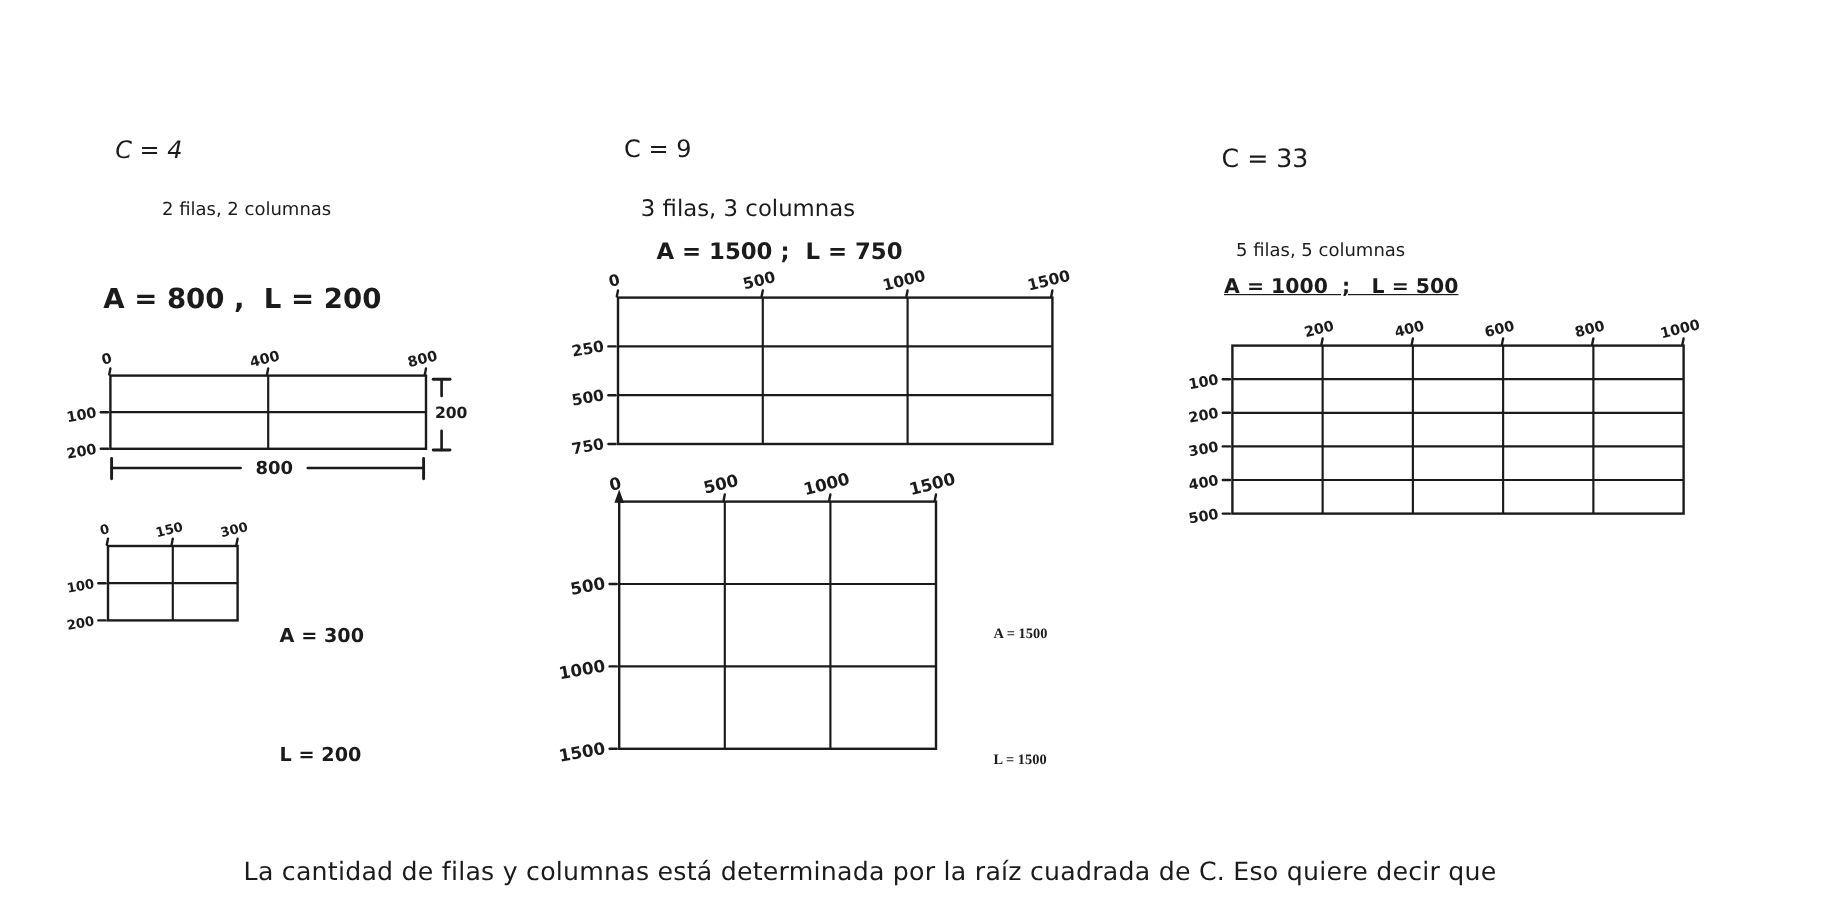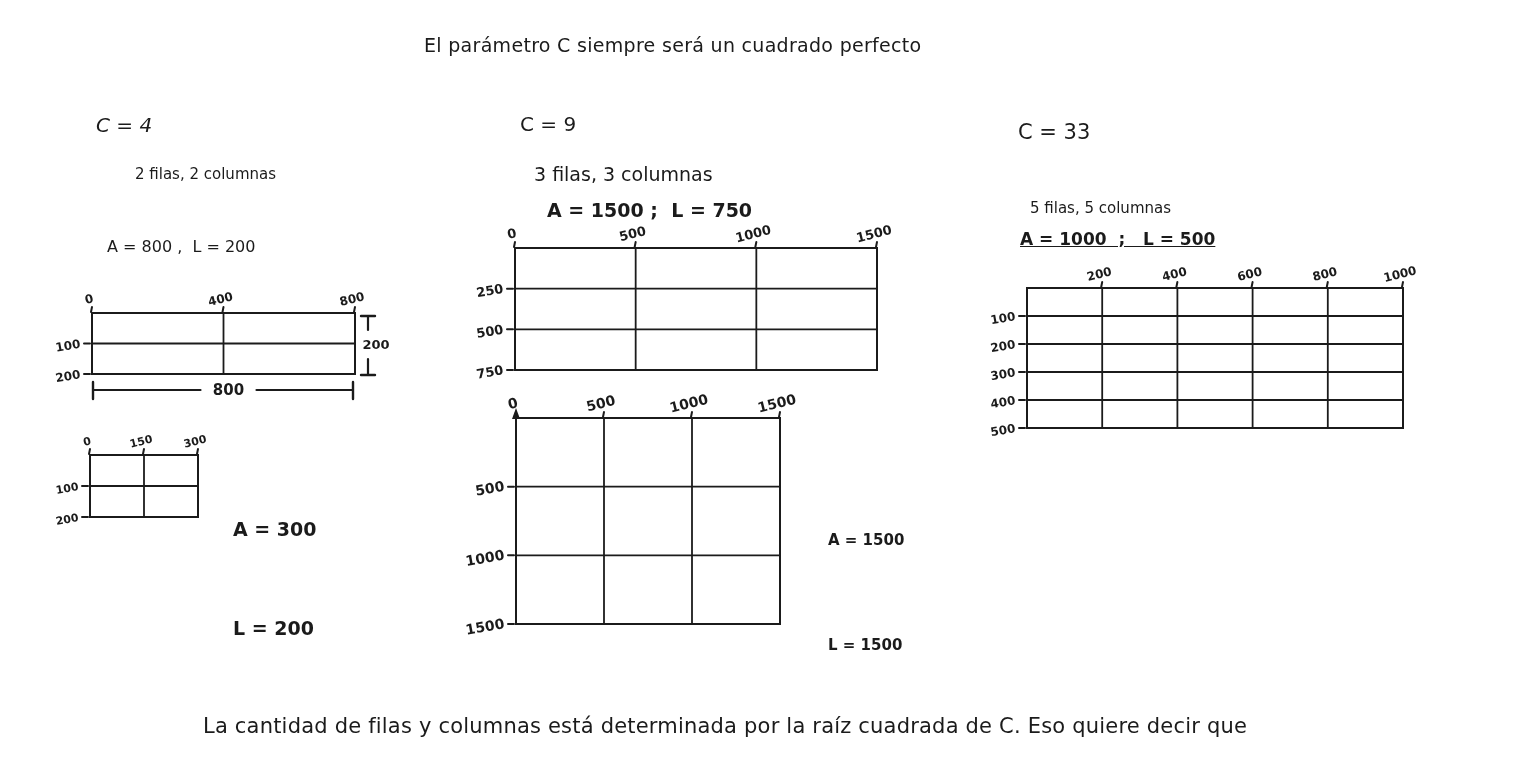--- a/index.html
+++ b/index.html
@@ -4,29 +4,29 @@
 <style>
   html,body{margin:0;padding:0;background:#ffffff;}
   .canvas{
     position:relative;width:1532px;height:757px;background:#ffffff;
     font-family:"DejaVu Sans",sans-serif;color:#1b1b1b;overflow:hidden;
   }
   .abs{position:absolute;white-space:pre;}
   .title{left:424px;top:34px;font-size:19px;letter-spacing:.3px;}
   .s1-c{left:96px;top:113px;font-size:20px;font-style:italic;}
   .s1-rc{left:135px;top:165px;font-size:15px;}
-  .s1-params{left:107px;top:237px;font-size:16px;font-weight:400;}
+  .s1-params{left:86px;top:237px;font-size:23px;font-weight:700;}
   .s2-c{left:520px;top:112px;font-size:20px;}
   .s2-rc{left:534px;top:163px;font-size:19px;}
   .s2-params{left:547px;top:199px;font-size:19px;font-weight:700;}
   .s3-c{left:1018px;top:120px;font-size:21px;}
   .s3-rc{left:1030px;top:172px;font-size:15px;margin-top:27px;}
   .s3-params{left:1020px;top:229px;font-size:17px;font-weight:700;text-decoration:underline;}
-  .c4-small-side{left:233px;top:447px;font-size:19px;font-weight:700;line-height:33px;}
-  .c9-bottom-side{left:828px;top:453px;font-size:15px;font-weight:700;line-height:35px;}
+  .c4-small-side{left:233px;top:447px;font-size:16px;font-weight:700;line-height:33px;}
+  .c9-bottom-side{left:828px;top:441px;font-size:12px;font-weight:700;line-height:35px;font-family:Liberation Serif, serif;}
   .footer{left:203px;top:644px;font-size:21px;line-height:33px;letter-spacing:.2px;white-space:pre;}
   #drawing{position:absolute;left:0;top:0;}
   #drawing text{font-family:"DejaVu Sans",sans-serif;}
 </style>
 </head>
 <body>
 
 <div class="canvas">
 
   <svg id="drawing" width="1532" height="757" viewBox="0 0 1532 757">
@@ -139,21 +139,20 @@
         <text x="1016" y="348" text-anchor="end" font-size="12" font-weight="700" fill="#1b1b1b" transform="rotate(-10 1016 348)">200</text>
         <line x1="1019" y1="372" x2="1025" y2="372" stroke="#1b1b1b" stroke-width="2" stroke-linecap="round"></line>
         <text x="1016" y="376" text-anchor="end" font-size="12" font-weight="700" fill="#1b1b1b" transform="rotate(-10 1016 376)">300</text>
         <line x1="1019" y1="400" x2="1025" y2="400" stroke="#1b1b1b" stroke-width="2" stroke-linecap="round"></line>
         <text x="1016" y="404" text-anchor="end" font-size="12" font-weight="700" fill="#1b1b1b" transform="rotate(-10 1016 404)">400</text>
         <line x1="1019" y1="428" x2="1025" y2="428" stroke="#1b1b1b" stroke-width="2" stroke-linecap="round"></line>
         <text x="1016" y="432" text-anchor="end" font-size="12" font-weight="700" fill="#1b1b1b" transform="rotate(-10 1016 432)">500</text>
       </g>
     </svg>
 
-  <div class="abs title">El parámetro C siempre será un cuadrado perfecto</div>
 
   <div class="abs s1-c">C = 4</div>
   <div class="abs s1-rc">2 filas, 2 columnas</div>
   <div class="abs s1-params">A = 800 ,  L = 200</div>
   <div class="abs c4-small-side">
     <div>A = 300</div>
     <div>L = 200</div>
   </div>
 
   <div class="abs s2-c">C = 9</div>

